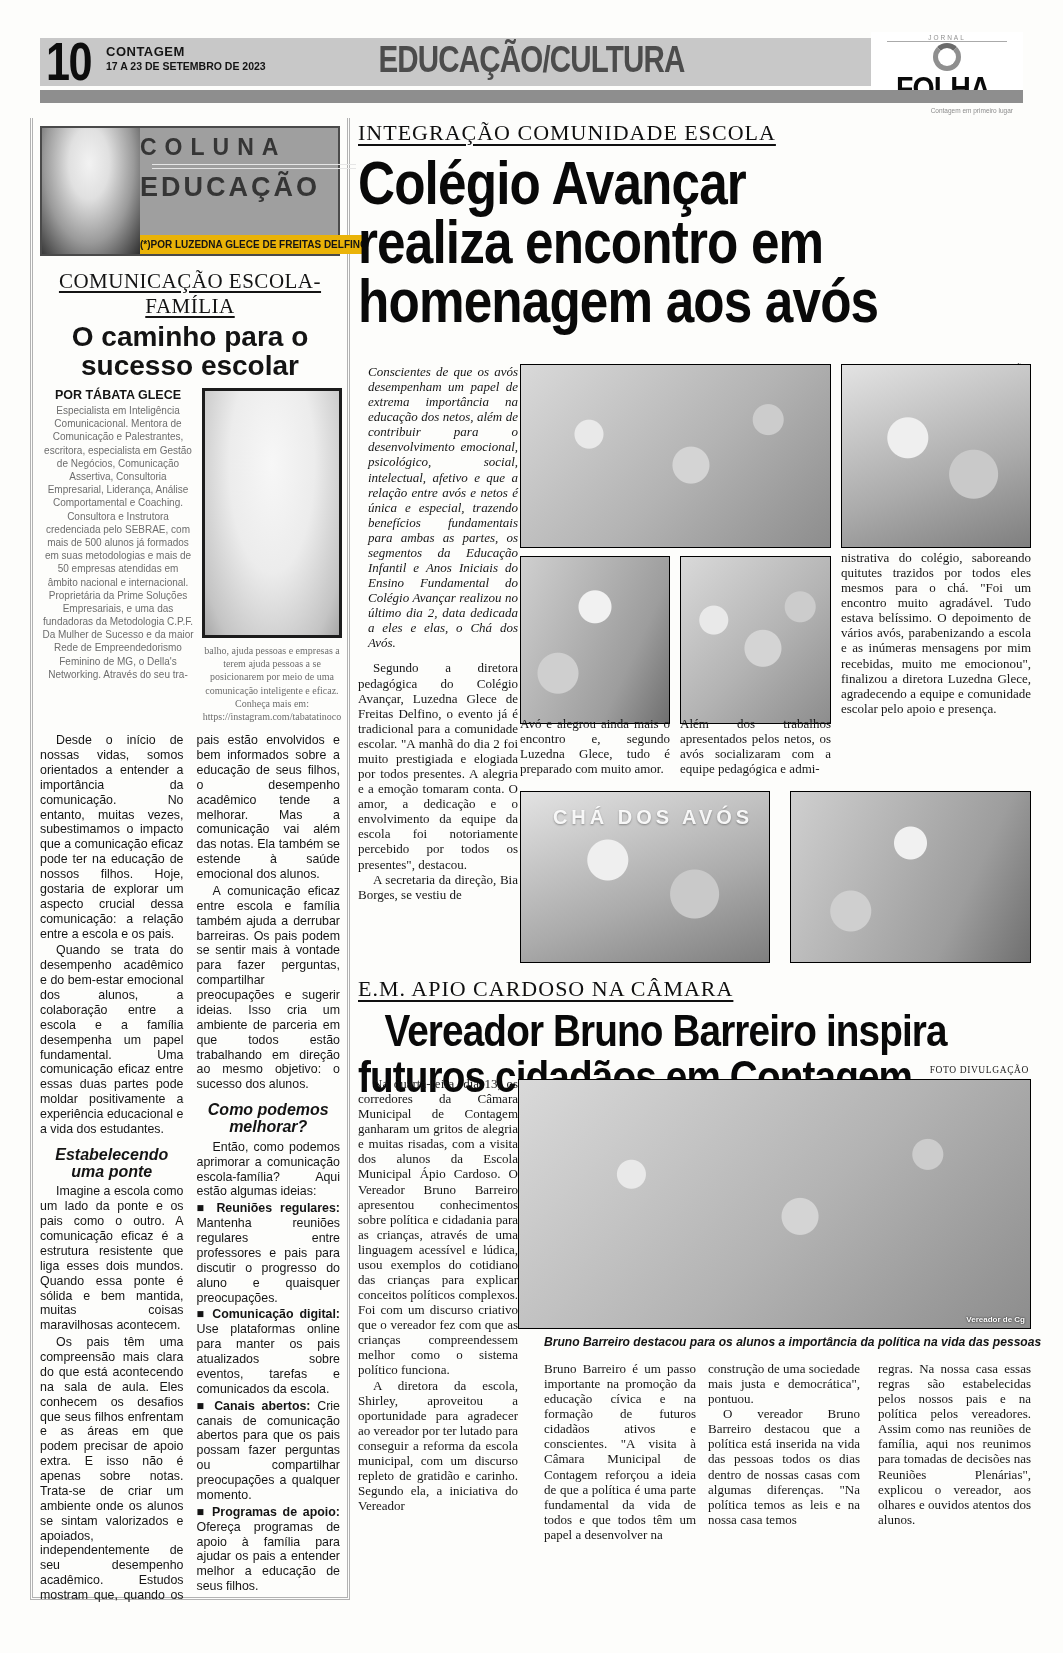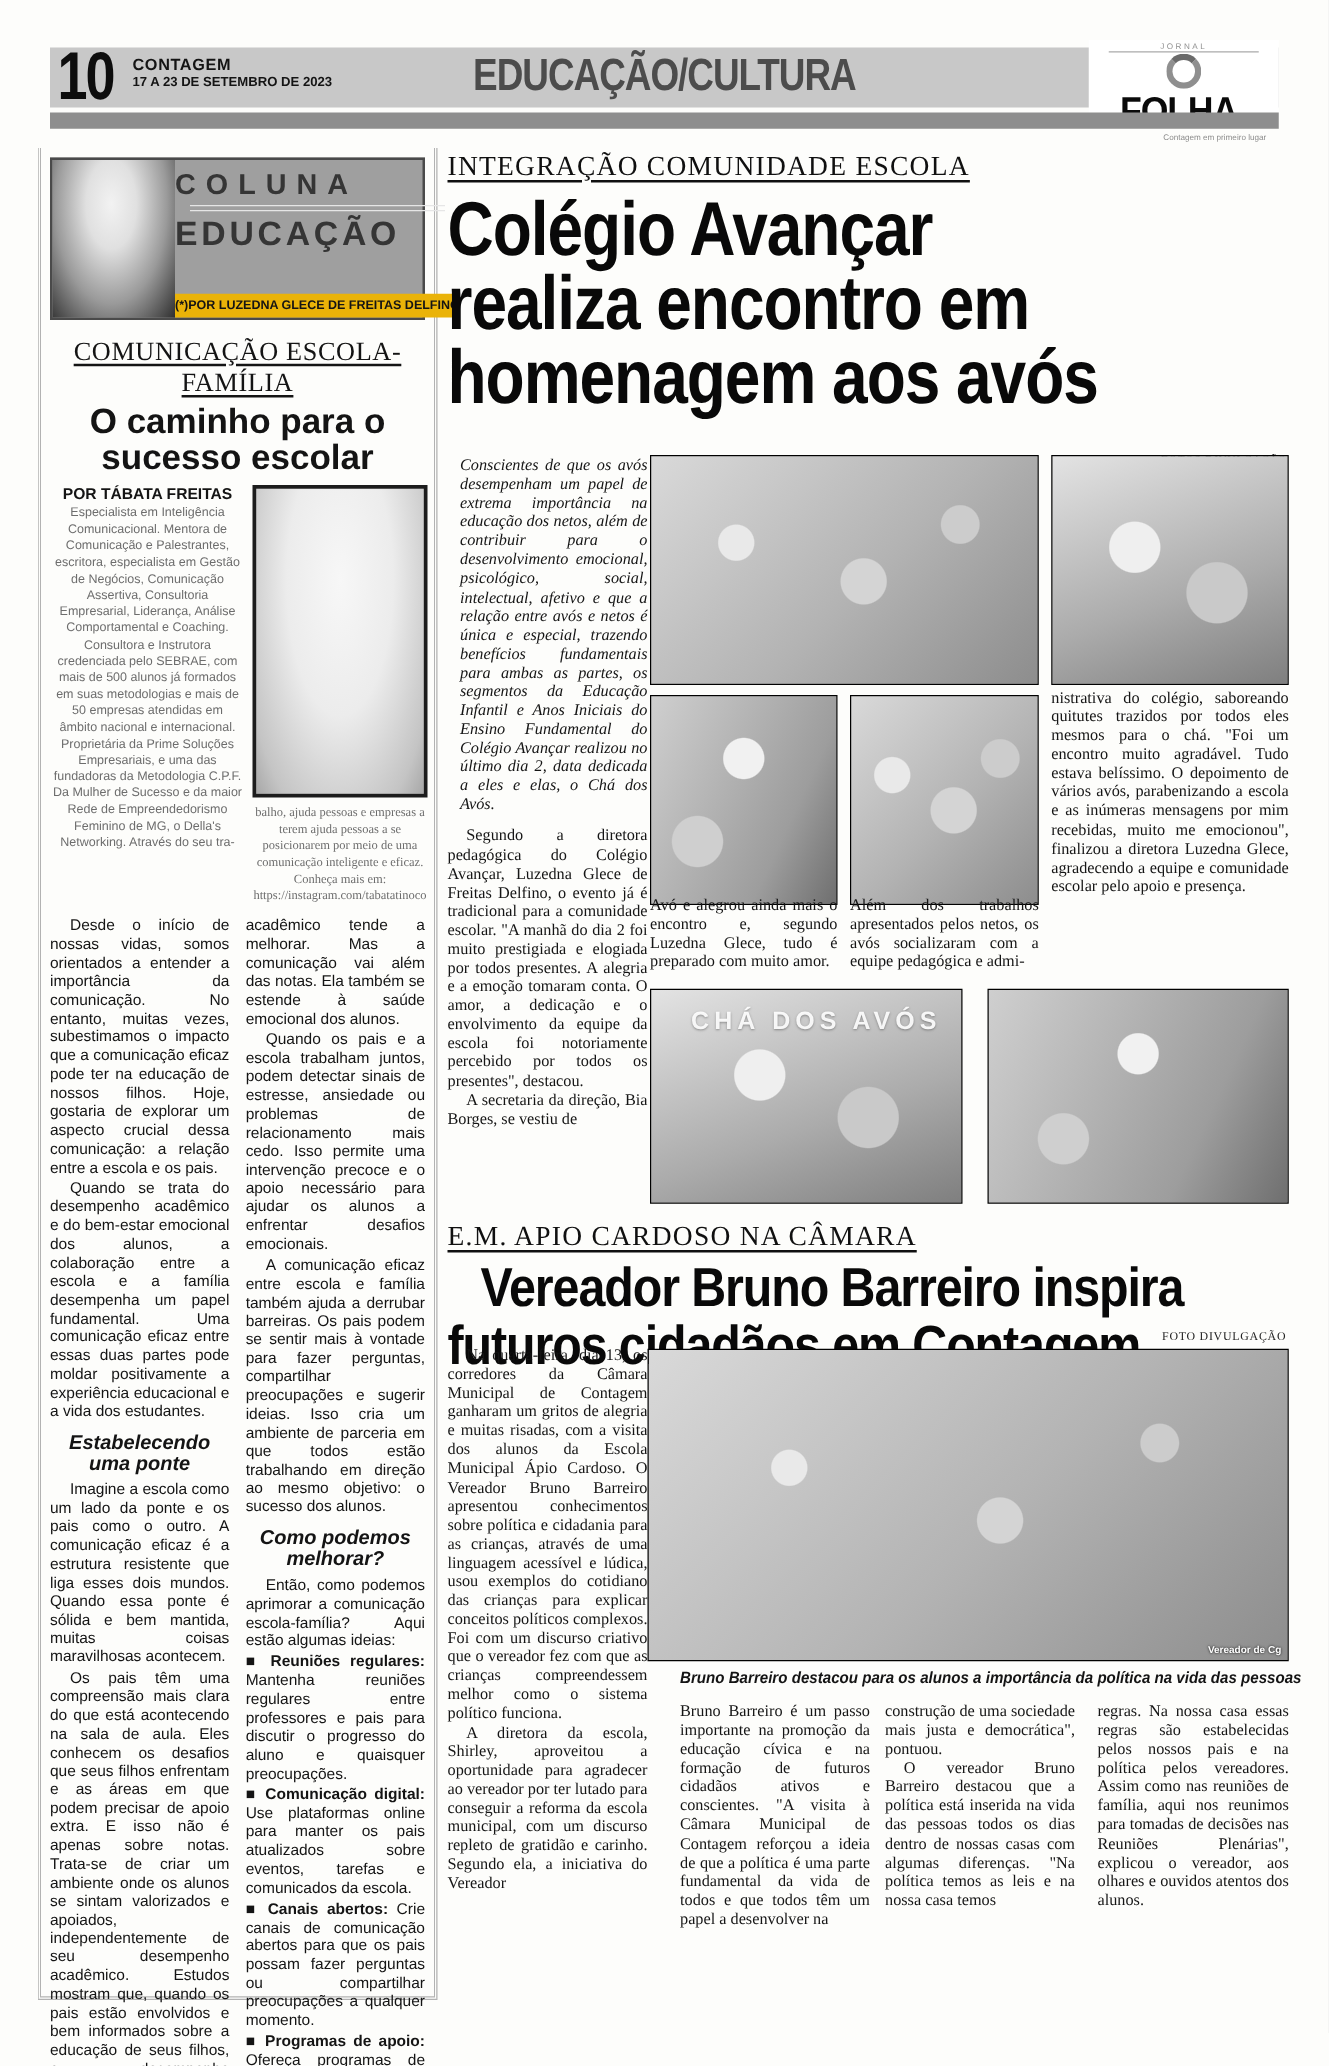--- a/index.html
+++ b/index.html
@@ -151,36 +151,35 @@
         </div>
         <div class="coluna-byline">(*)POR LUZEDNA GLECE DE FREITAS DELFINO</div>
       </div>
     </div>
 
     <div class="l-kicker">COMUNICAÇÃO ESCOLA-FAMÍLIA</div>
     <div class="l-headline">O caminho para o sucesso escolar</div>
 
     <div class="author-row">
       <div class="author-left">
-        <div class="author-name">POR TÁBATA FREITAS</div>
+        <div class="author-name">POR TÁBATA GLECE</div>
         <div class="bio">Especialista em Inteligência Comunicacional. Mentora de Comunicação e Palestrantes, escritora, especialista em Gestão de Negócios, Comunicação Assertiva, Consultoria Empresarial, Liderança, Análise Comportamental e Coaching. Consultora e Instrutora credenciada pelo SEBRAE, com mais de 500 alunos já formados em suas metodologias e mais de 50 empresas atendidas em âmbito nacional e internacional. Proprietária da Prime Soluções Empresariais, e uma das fundadoras da Metodologia C.P.F. Da Mulher de Sucesso e da maior Rede de Empreendedorismo Feminino de MG, o Della's Networking. Através do seu tra-</div>
       </div>
       <div class="author-right">
         <div class="author-photo"></div>
         <div class="bio2">balho, ajuda pessoas e empresas a terem ajuda pessoas a se posicionarem por meio de uma comunicação inteligente e eficaz. Conheça mais em: https://instagram.com/tabatatinoco</div>
       </div>
     </div>
 
     <div class="l-body">
         <p class="para">Desde o início de nossas vidas, somos orientados a entender a importância da comunicação. No entanto, muitas vezes, subestimamos o impacto que a comunicação eficaz pode ter na educação de nossos filhos. Hoje, gostaria de explorar um aspecto crucial dessa comunicação: a relação entre a escola e os pais.</p>
         <p class="para">Quando se trata do desempenho acadêmico e do bem-estar emocional dos alunos, a colaboração entre a escola e a família desempenha um papel fundamental. Uma comunicação eficaz entre essas duas partes pode moldar positivamente a experiência educacional e a vida dos estudantes.</p>
         <h4 class="subhead">Estabelecendo uma ponte</h4>
         <p class="para">Imagine a escola como um lado da ponte e os pais como o outro. A comunicação eficaz é a estrutura resistente que liga esses dois mundos. Quando essa ponte é sólida e bem mantida, muitas coisas maravilhosas acontecem.</p>
         <p class="para">Os pais têm uma compreensão mais clara do que está acontecendo na sala de aula. Eles conhecem os desafios que seus filhos enfrentam e as áreas em que podem precisar de apoio extra. E isso não é apenas sobre notas. Trata-se de criar um ambiente onde os alunos se sintam valorizados e apoiados, independentemente de seu desempenho acadêmico. Estudos mostram que, quando os pais estão envolvidos e bem informados sobre a educação de seus filhos, o desempenho acadêmico tende a melhorar. Mas a comunicação vai além das notas. Ela também se estende à saúde emocional dos alunos.</p>
-        <p class="para">Quando os pais e a escola trabalham juntos, podem detectar sinais de estresse, ansiedade ou problemas de relacionamento mais cedo. Isso permite uma intervenção precoce e o apoio necessário para ajudar os alunos a enfrentar desafios emocionais.</p>
         <p class="para">A comunicação eficaz entre escola e família também ajuda a derrubar barreiras. Os pais podem se sentir mais à vontade para fazer perguntas, compartilhar preocupações e sugerir ideias. Isso cria um ambiente de parceria em que todos estão trabalhando em direção ao mesmo objetivo: o sucesso dos alunos.</p>
         <h4 class="subhead">Como podemos melhorar?</h4>
         <p class="para">Então, como podemos aprimorar a comunicação escola-família? Aqui estão algumas ideias:</p>
         <p class="para bullet"><b>■ Reuniões regulares: </b>Mantenha reuniões regulares entre professores e pais para discutir o progresso do aluno e quaisquer preocupações.</p>
         <p class="para bullet"><b>■ Comunicação digital: </b>Use plataformas online para manter os pais atualizados sobre eventos, tarefas e comunicados da escola.</p>
         <p class="para bullet"><b>■ Canais abertos: </b>Crie canais de comunicação abertos para que os pais possam fazer perguntas ou compartilhar preocupações a qualquer momento.</p>
         <p class="para bullet"><b>■ Programas de apoio: </b>Ofereça programas de apoio à família para ajudar os pais a entender melhor a educação de seus filhos.</p>
       </div>
   </div>
 

